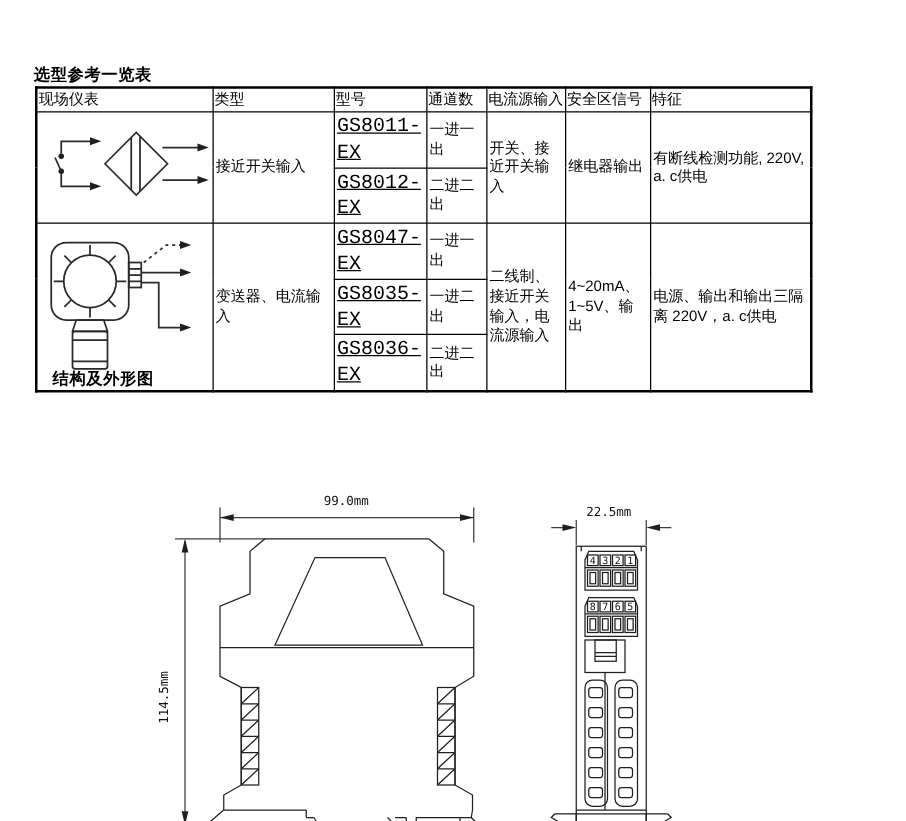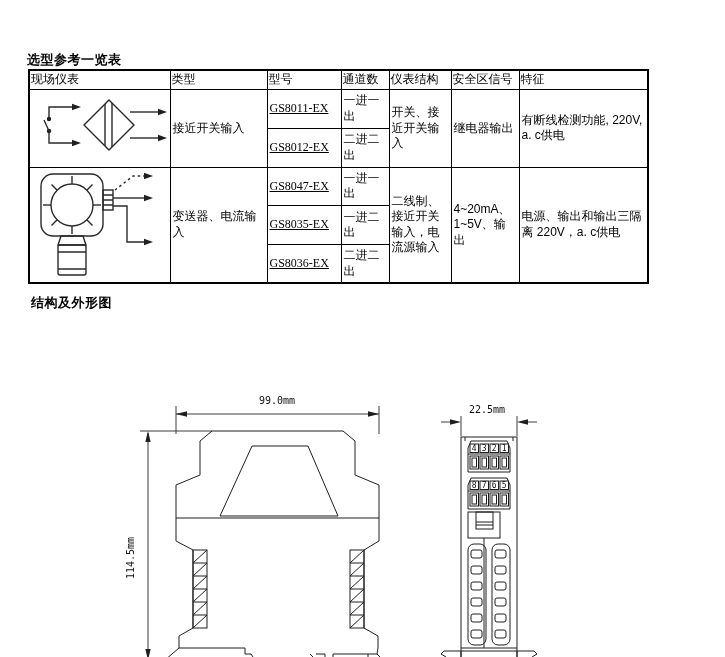--- a/index.html
+++ b/index.html
@@ -7,23 +7,23 @@
         font-family:"Liberation Sans",sans-serif;color:#000;margin-top:48px;}
   .doc-title{position:absolute;left:27px;top:3px;font-size:13px;font-weight:bold;letter-spacing:.5px;}
   .sel-table{position:absolute;left:28px;top:21px;border-collapse:collapse;table-layout:fixed;
              border:2px solid #000;}
   .sel-table th,.sel-table td{border:1px solid #000;font-size:12px;font-weight:normal;
              padding:1px 2px;line-height:1.3;text-align:left;vertical-align:middle;overflow:hidden;
              word-break:break-all;}
   .sel-table th{height:16px;white-space:nowrap;padding:1px 1px;}
   tr.sub{height:37px;}
   td.icon-cell{text-align:center;vertical-align:middle;padding:0;}
-  .model{font-family:Liberation Serif, serif;font-size:12px;
+  .model{font-family:Liberation Mono, monospace;font-size:16px;
          text-decoration:underline;color:#000;}
-  .sec-title{position:absolute;left:31px;top:246px;font-size:13px;font-weight:bold;letter-spacing:.5px;}
+  .sec-title{position:absolute;left:42px;top:246px;font-size:13px;font-weight:bold;letter-spacing:.5px;}
   .notes{position:absolute;left:50px;top:261px;font-size:12.5px;line-height:21.5px;white-space:nowrap;}
   .drawing{position:absolute;}
   .cad{stroke:#1f1f1f;stroke-width:1;fill:none;}
   .cadthin{stroke:#3c3c3c;stroke-width:1;fill:none;}
   .dimtxt{font-family:"DejaVu Sans Mono","Liberation Mono",monospace;font-size:10px;fill:#111;}
   .digit{font-family:"DejaVu Sans Mono","Liberation Mono",monospace;font-size:8px;fill:#111;}
   .arrow{fill:#1f1f1f;stroke:none;}
   .symline{stroke:#2a2a2a;stroke-width:1.4;fill:none;}
 </style>
 </head>
@@ -42,21 +42,21 @@
         <col style="width:62px">
         <col style="width:68px">
         <col style="width:129px">
     </colgroup>
     <tbody>
         <tr>
       <th>现场仪表</th>
       <th>类型</th>
       <th>型号</th>
       <th>通道数</th>
-      <th>仪表结构</th>
+      <th>电流源输入</th>
       <th>安全区信号</th>
       <th>特征</th>
     </tr>
 
     <tr class="sub">
       <td class="icon-cell" rowspan="2">
         
         <svg width="138" height="72" viewBox="0 0 138 72">
           <circle cx="18" cy="29" r="2.2" class="arrow"></circle>
           <circle cx="18" cy="41" r="2.2" class="arrow"></circle>

